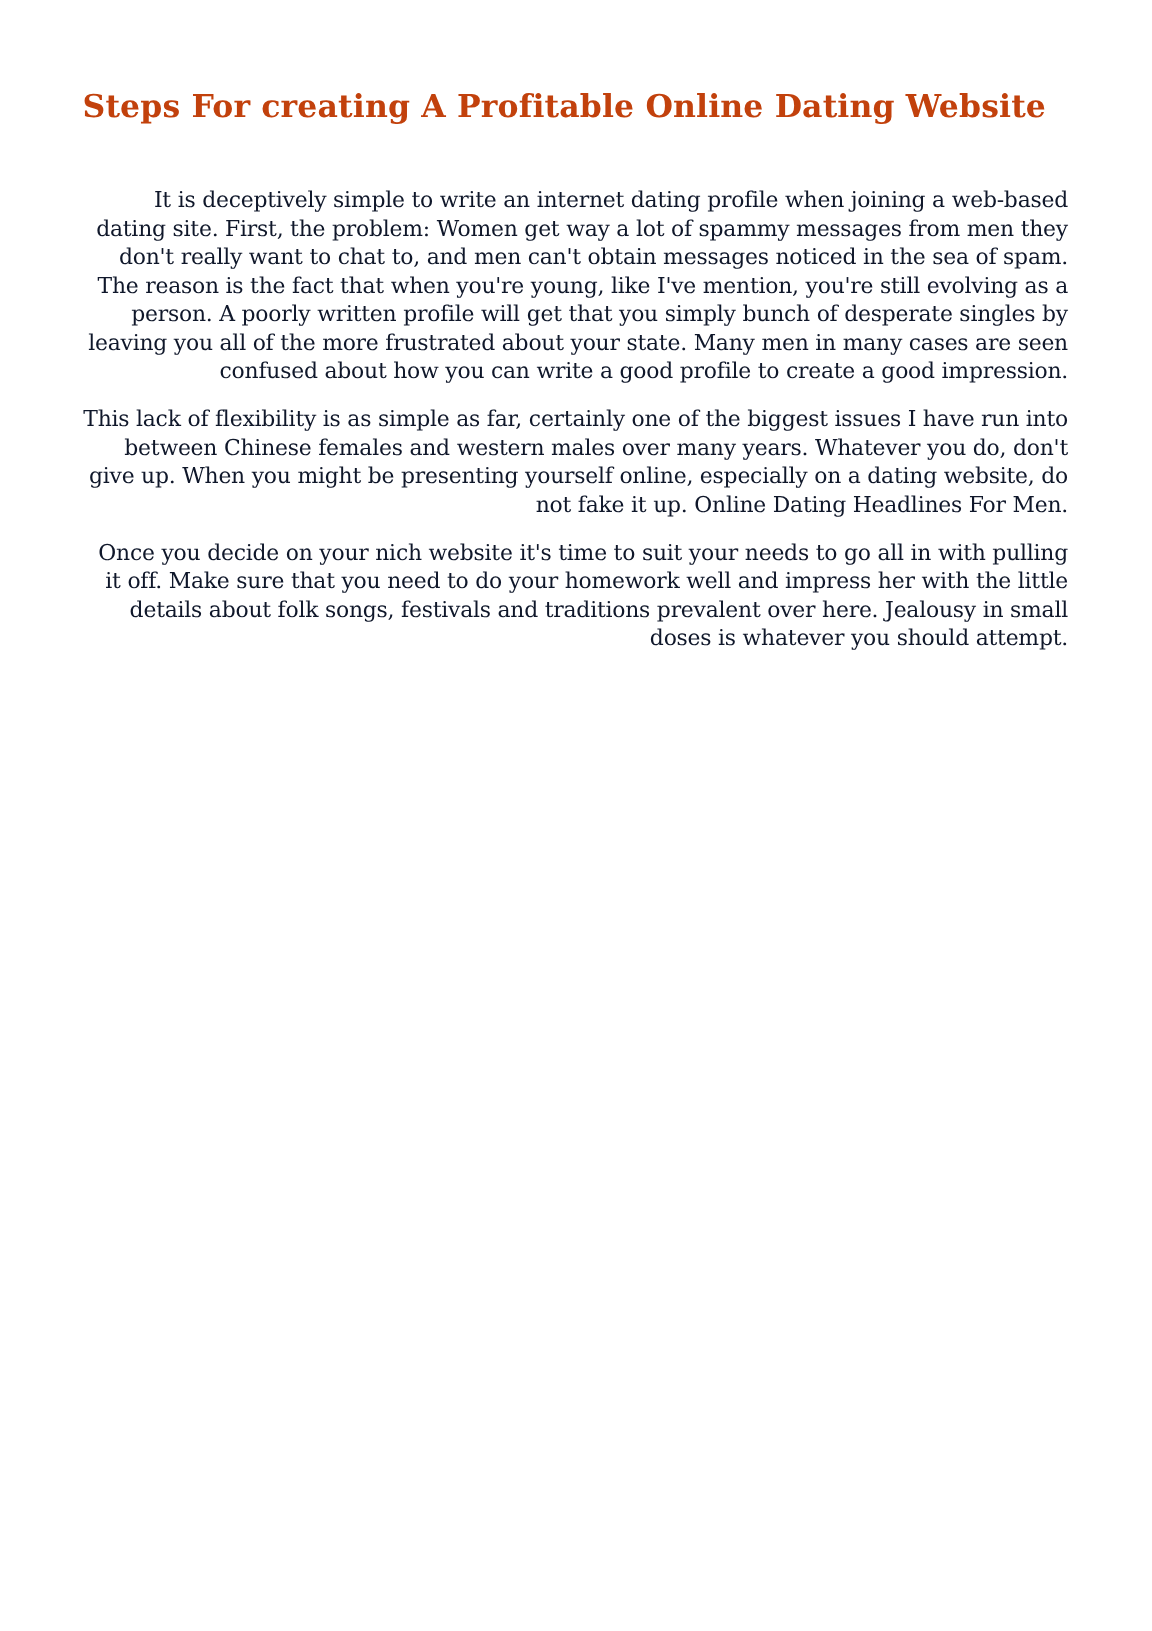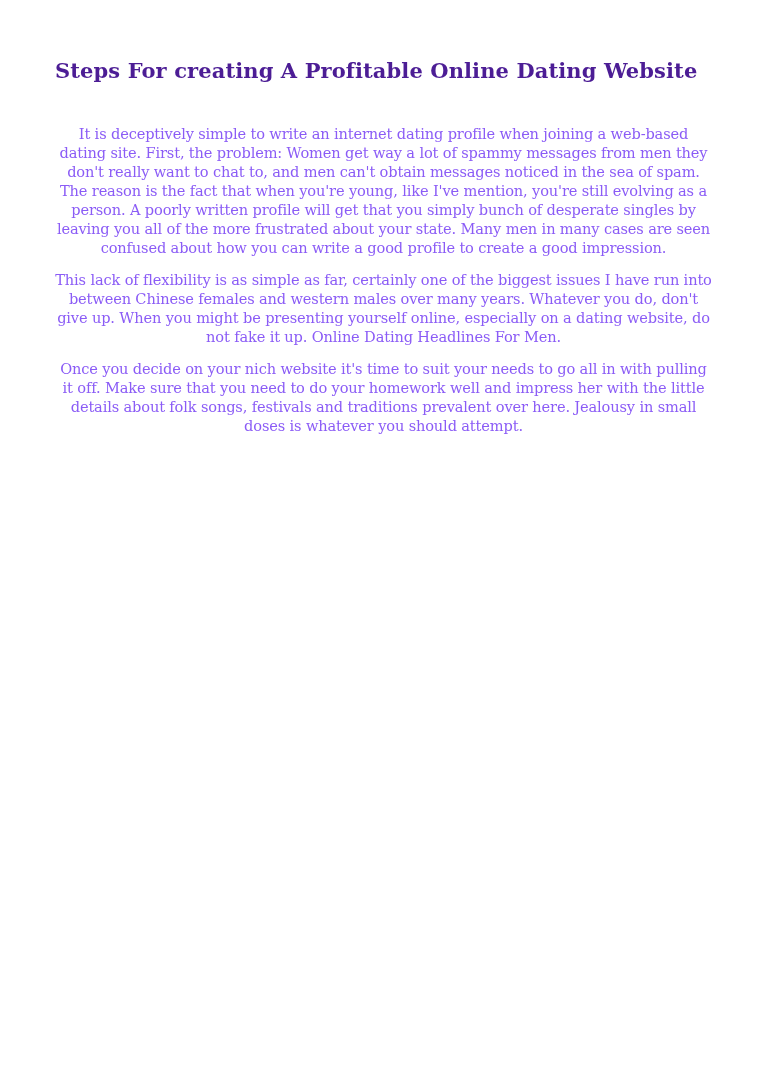--- a/index.html
+++ b/index.html
@@ -18,32 +18,32 @@
     width: 768px;
     height: 1087px;
     background: #ffffff;
     padding: 59px 56px 0 55px;
   }
   .doc-title {
     font-family: "DejaVu Serif", "Liberation Serif", serif;
     font-weight: bold;
     font-size: 21px;
     line-height: 1.15;
-    color: #4c1d95;
+    color: #c2410c;
     margin: 0 0 41px 0;
     letter-spacing: 0.1px;
   }
   .doc-paragraph {
     font-family: "DejaVu Serif", "Liberation Serif", serif;
     font-size: 14.6px;
     line-height: 19px;
-    color: #8b5cf6;
+    color: #0f172a;
     margin: 0 0 13px 0;
     letter-spacing: -0.15px;
-    text-align: center;
+    text-align: right;
   }
 </style>
 </head>
 <body>
 
 <div class="page">
   <h1 class="doc-title">Steps For creating A Profitable Online Dating Website</h1>
 
   <p class="doc-paragraph">It is deceptively simple to write an internet dating profile when joining a web-based dating site. First, the problem: Women get way a lot of spammy messages from men they don't really want to chat to, and men can't obtain messages noticed in the sea of spam. The reason is the fact that when you're young, like I've mention, you're still evolving as a person. A poorly written profile will get that you simply bunch of desperate singles by leaving you all of the more frustrated about your state. Many men in many cases are seen confused about how you can write a good profile to create a good impression.</p>
 

